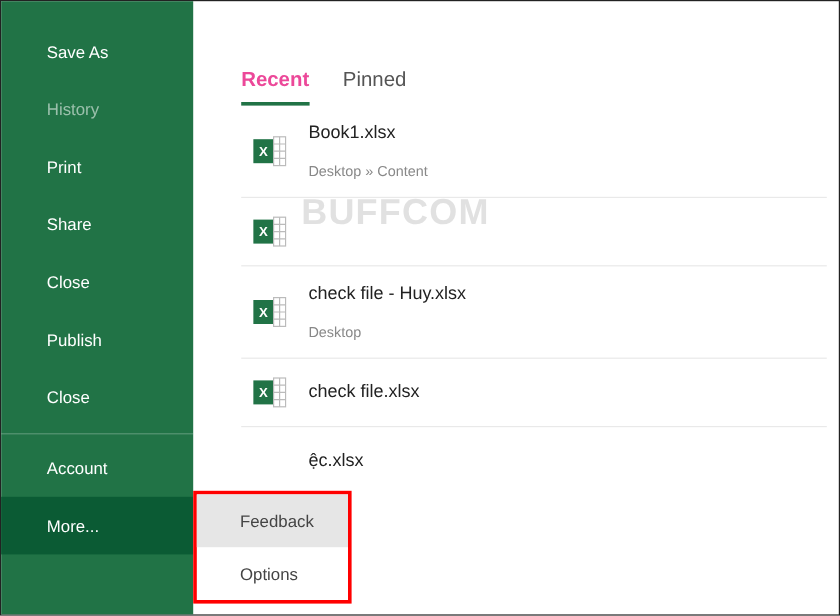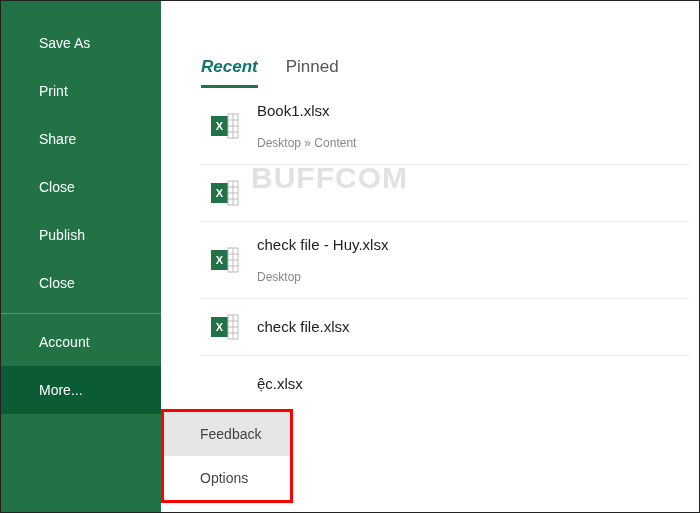--- a/index.html
+++ b/index.html
@@ -9,21 +9,21 @@
   .sidebar { width: 160px; background: #217346; display: flex; flex-direction: column; padding-top: 18px; flex-shrink: 0; }
   .sidebar-item { color: #fff; font-size: 14px; padding: 16px 0 16px 38px; cursor: pointer; }
   .sidebar-item.dim { color: rgba(255,255,255,0.55); }
   .sidebar-item.selected { background: #0b5b34; }
   .sidebar-divider { height: 1px; background: rgba(255,255,255,0.25); margin: 6px 0 4px 0; }
   
   .main { flex: 1; padding: 56px 0 0 40px; position: relative; }
   
   .tabs { display: flex; gap: 28px; }
   .tab { font-size: 17px; color: #555; padding: 0 0 8px 0; cursor: pointer; border-bottom: 3px solid transparent; }
-  .tab.active { color: #0f766e; font-weight: 600; border-bottom-color: #217346; font-style: italic; }
+  .tab.active { color: #ec4899; font-weight: 600; border-bottom-color: #217346; }
   
   .header-row { display: flex; align-items: center; padding: 20px 0 12px 10px; border-bottom: 1px solid #e1e1e1; margin-right: 10px; }
   .header-icon { width: 22px; margin-right: 24px; display: flex; justify-content: center; }
   .header-name { color: #777; font-size: 13px; }
   
   .file-row { display: flex; align-items: center; padding: 14px 0 14px 10px; border-bottom: 1px solid #e9e9e9; margin-right: 10px; }
   .file-icon { width: 28px; height: 28px; margin-right: 18px; flex-shrink: 0; }
   .file-info { display: flex; flex-direction: column; }
   .file-name { font-size: 15px; color: #222; line-height: 1.2; }
   .file-path { font-size: 12px; color: #888; margin-top: 16px; }
@@ -34,20 +34,21 @@
   
   
   .watermark { position: absolute; left: 250px; top: 160px; font-size: 30px; font-weight: 800; color: rgba(120,120,120,0.22); letter-spacing: 1px; pointer-events: none; font-family: Arial, sans-serif; }
 </style>
 </head>
 <body>
 
 <div class="container">
   <div class="sidebar">
     <div class="sidebar-item">Save As</div>
+    <div class="sidebar-item dim">History</div>
     <div class="sidebar-item">Print</div>
     <div class="sidebar-item">Share</div>
     <div class="sidebar-item">Close</div>
     <div class="sidebar-item">Publish</div>
     <div class="sidebar-item">Close</div>
     <div class="sidebar-divider"></div>
     <div class="sidebar-item">Account</div>
     <div class="sidebar-item selected">More...</div>
   </div>
 

